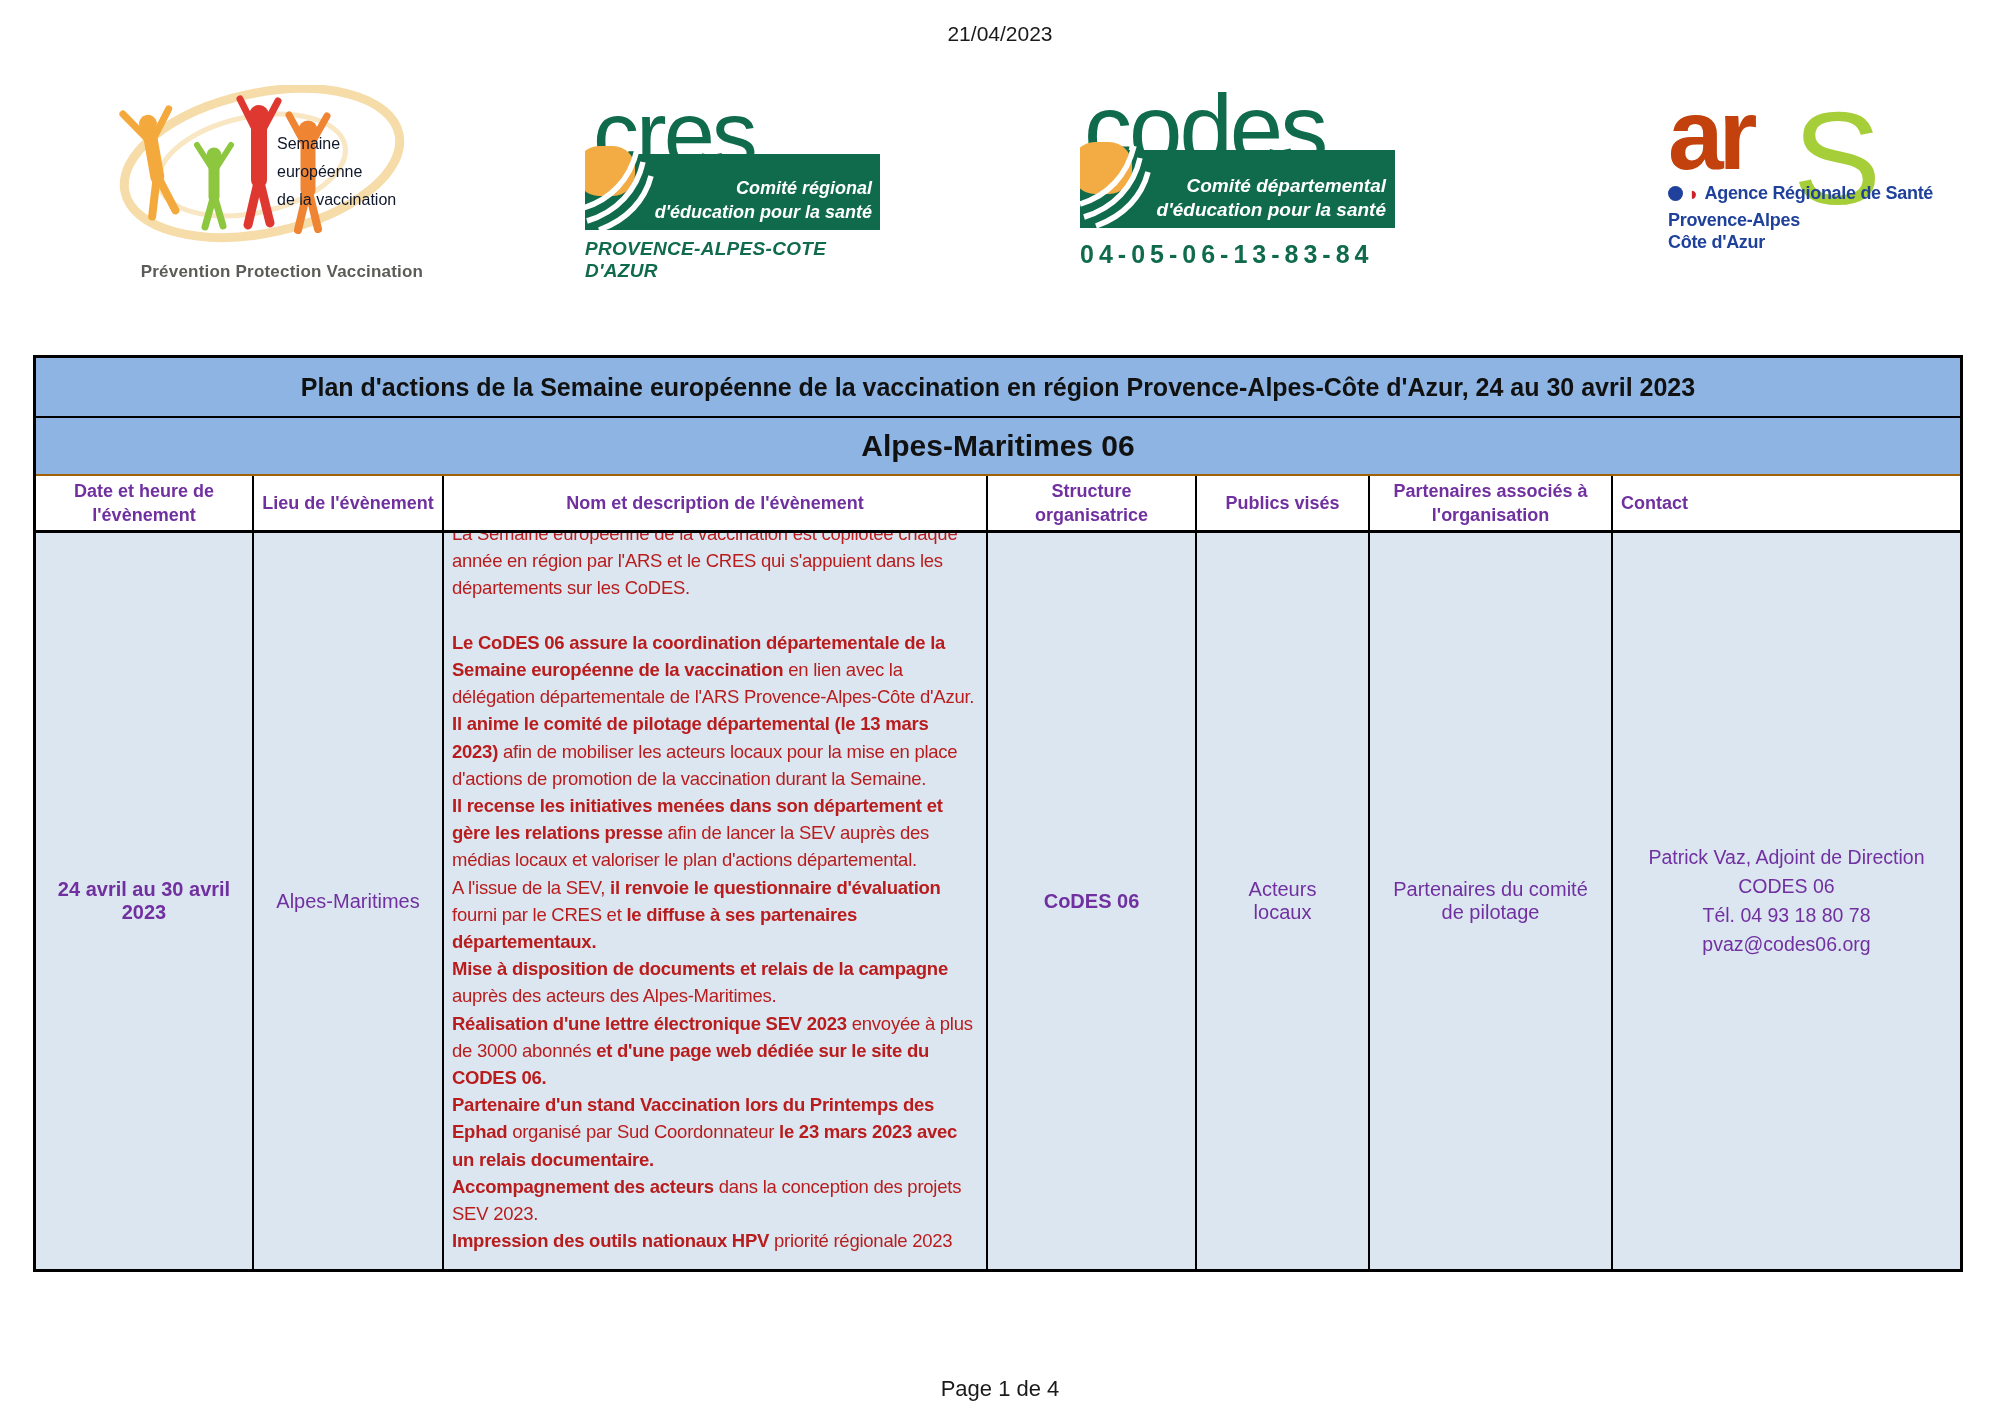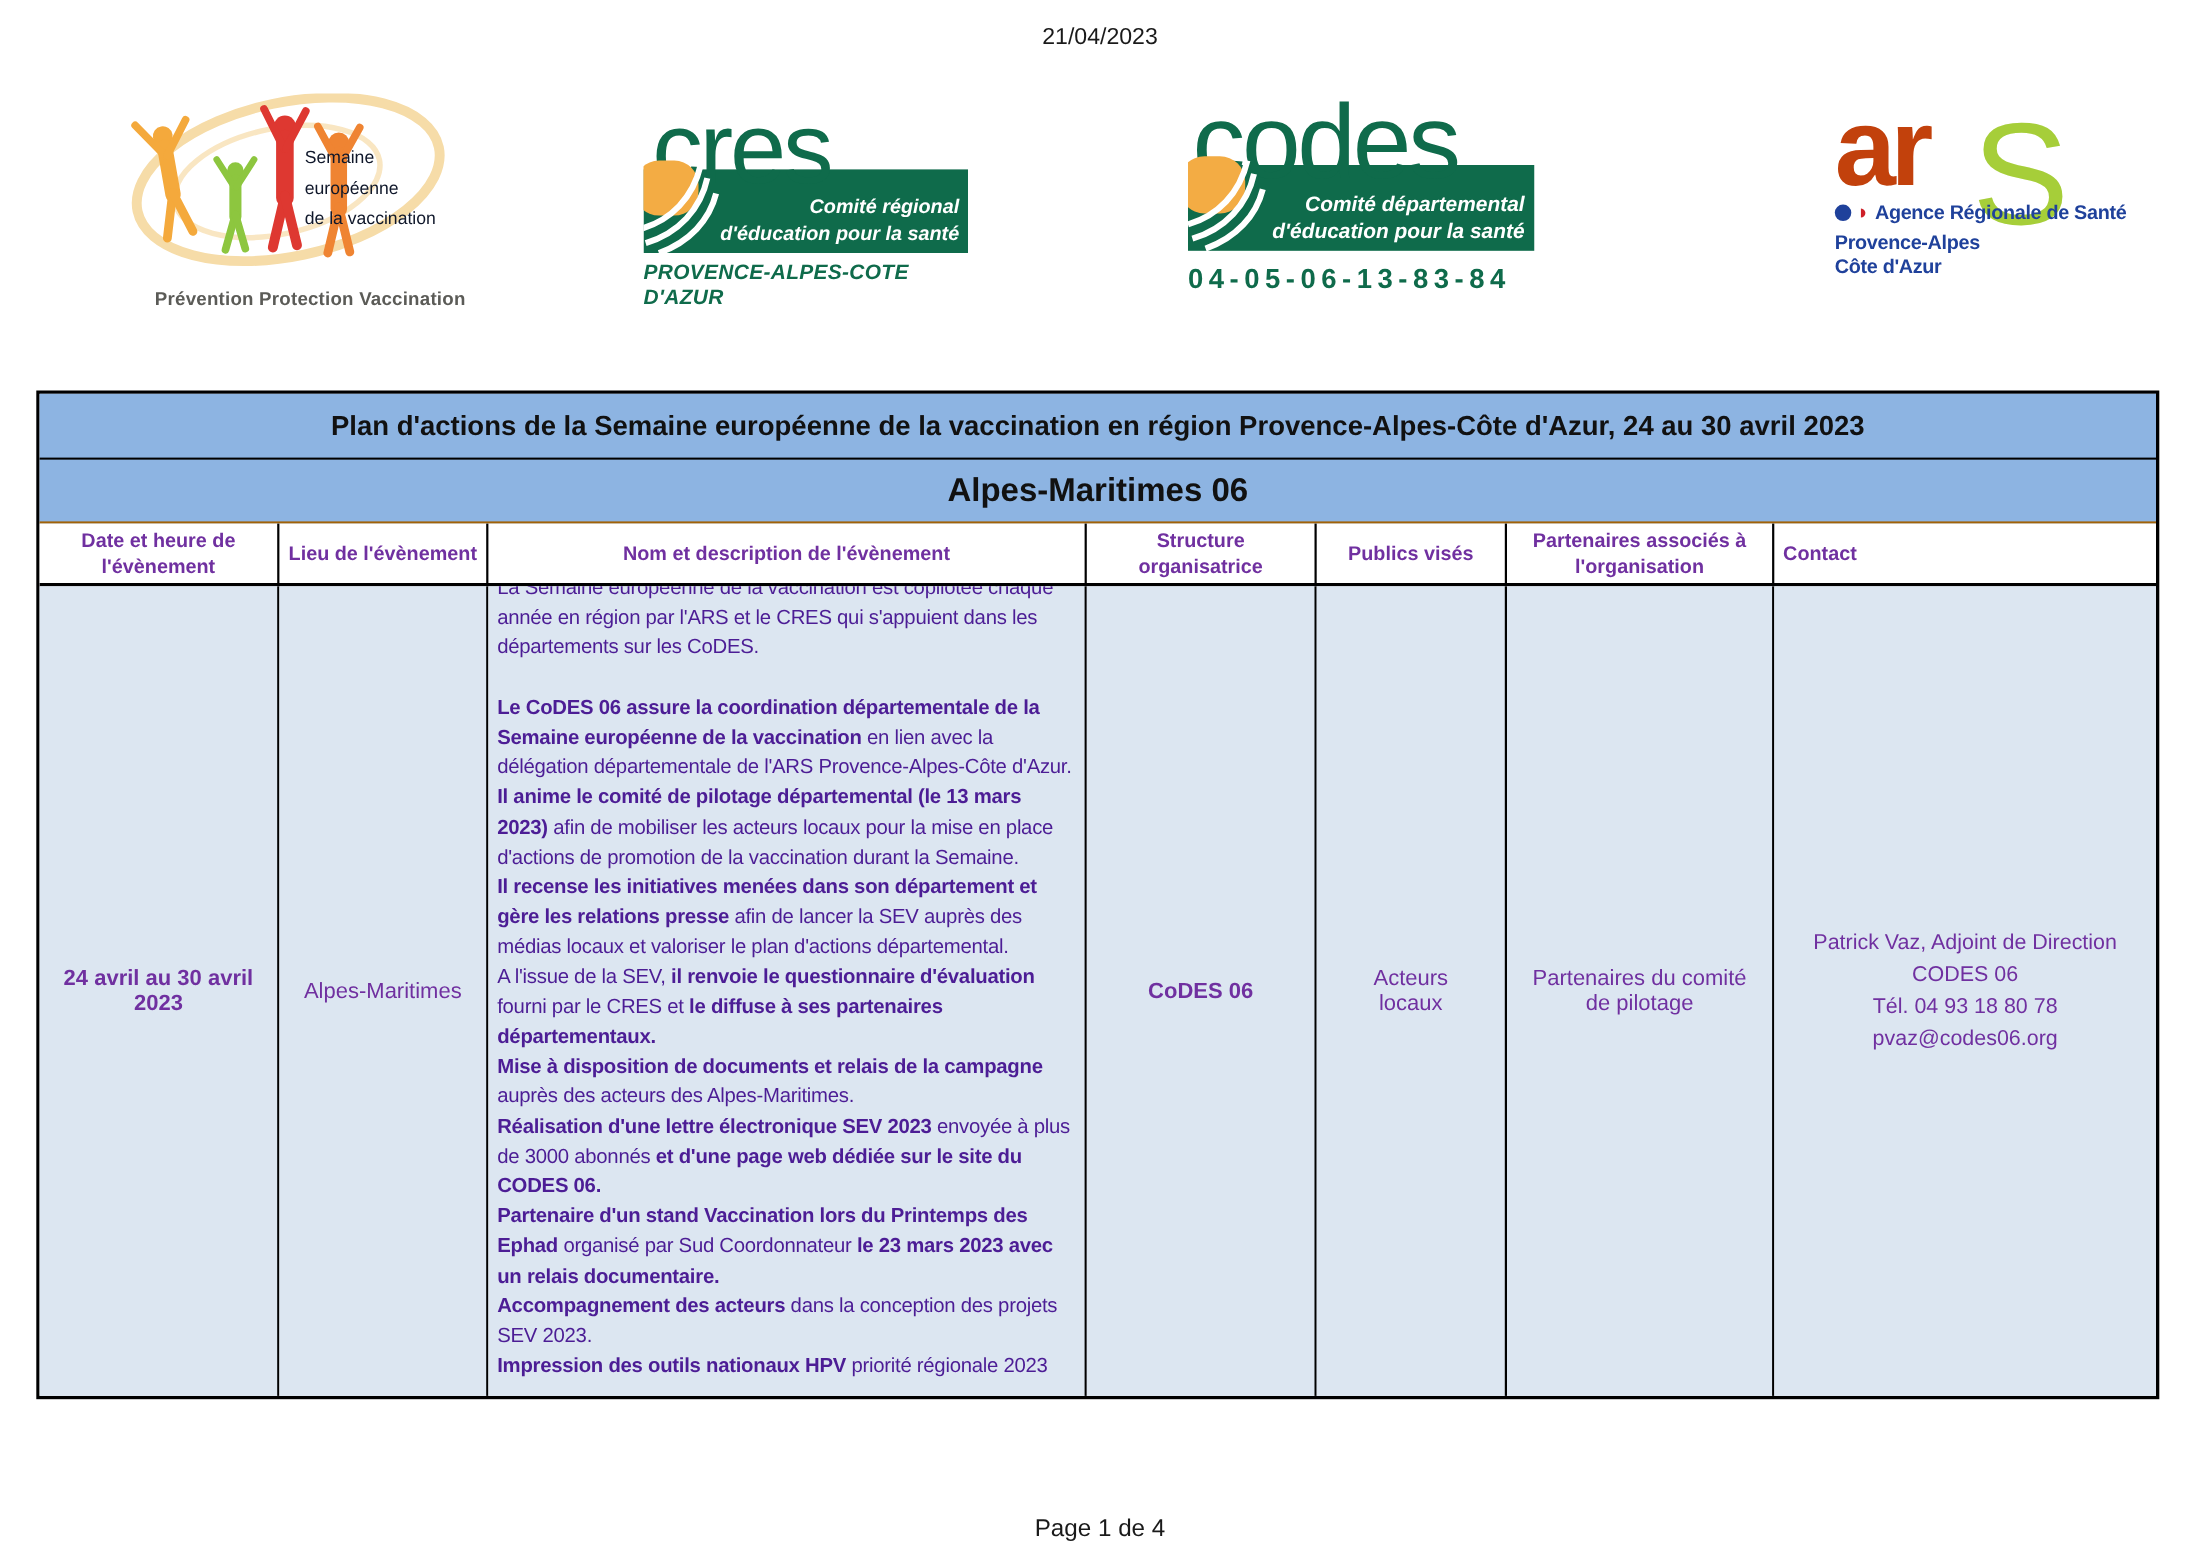--- a/index.html
+++ b/index.html
@@ -48,21 +48,21 @@
               font-size:18px; line-height:24px; padding:2px 8px; }
   .hdr-cell:last-child { border-right:none; }
   .hdr-cell.left { justify-content:flex-start; text-align:left; }
   .data-row { height:736px; }
   .cell { background:#DCE6F1; border-right:2px solid #000; overflow:hidden; display:flex;
           align-items:center; justify-content:center; text-align:center; color:#7030A0;
           font-size:20px; padding:0 20px; }
   .cell:last-child { border-right:none; }
   .cell.bold { font-weight:bold; }
   .desc-cell { display:block; text-align:left; padding:0 8px 0 8px; }
-  .desc { margin-top:-13px; font-size:18.5px; line-height:27.2px; letter-spacing:-0.25px; color:#4c1d95; }
+  .desc { margin-top:-13px; font-size:18.5px; line-height:27.2px; letter-spacing:-0.25px; color:#b91c1c; }
   .desc .b { font-weight:bold; }
   .contact-cell { flex-direction:column; line-height:29px; font-size:19.5px; }
 </style>
 </head>
 <body>
 
 <div class="page">
 
   <div class="doc-date">21/04/2023</div>
 

